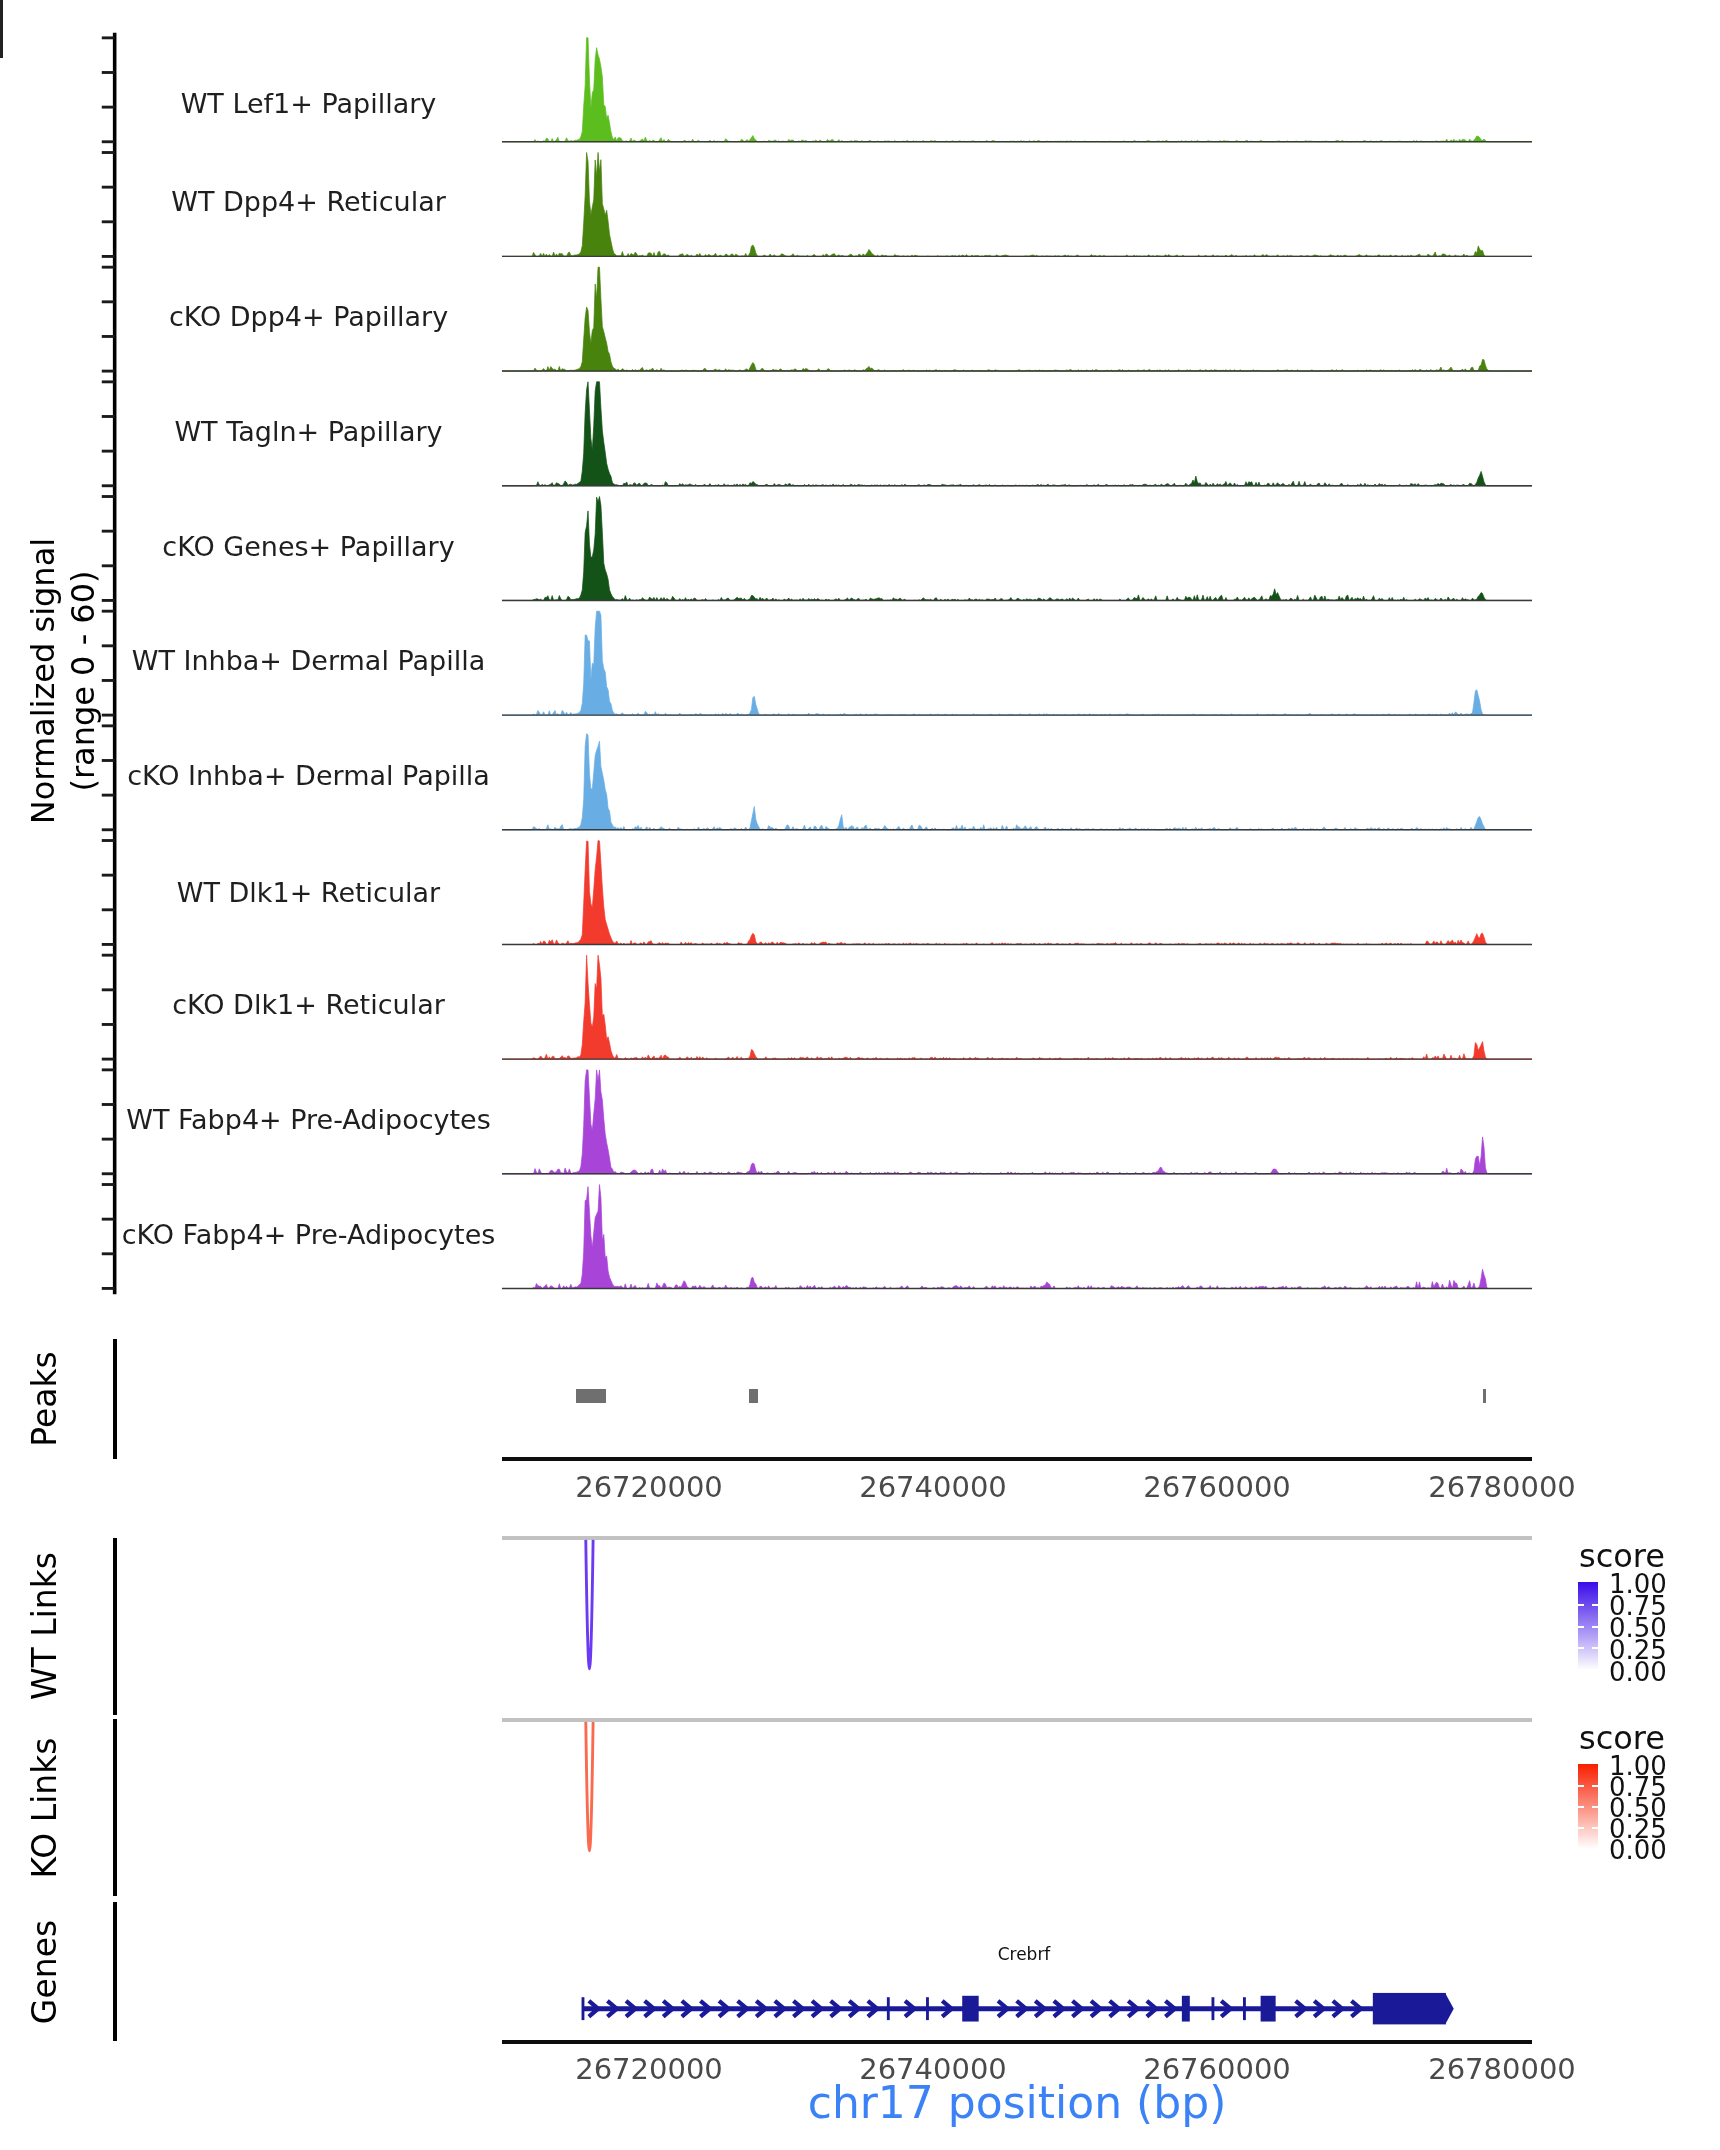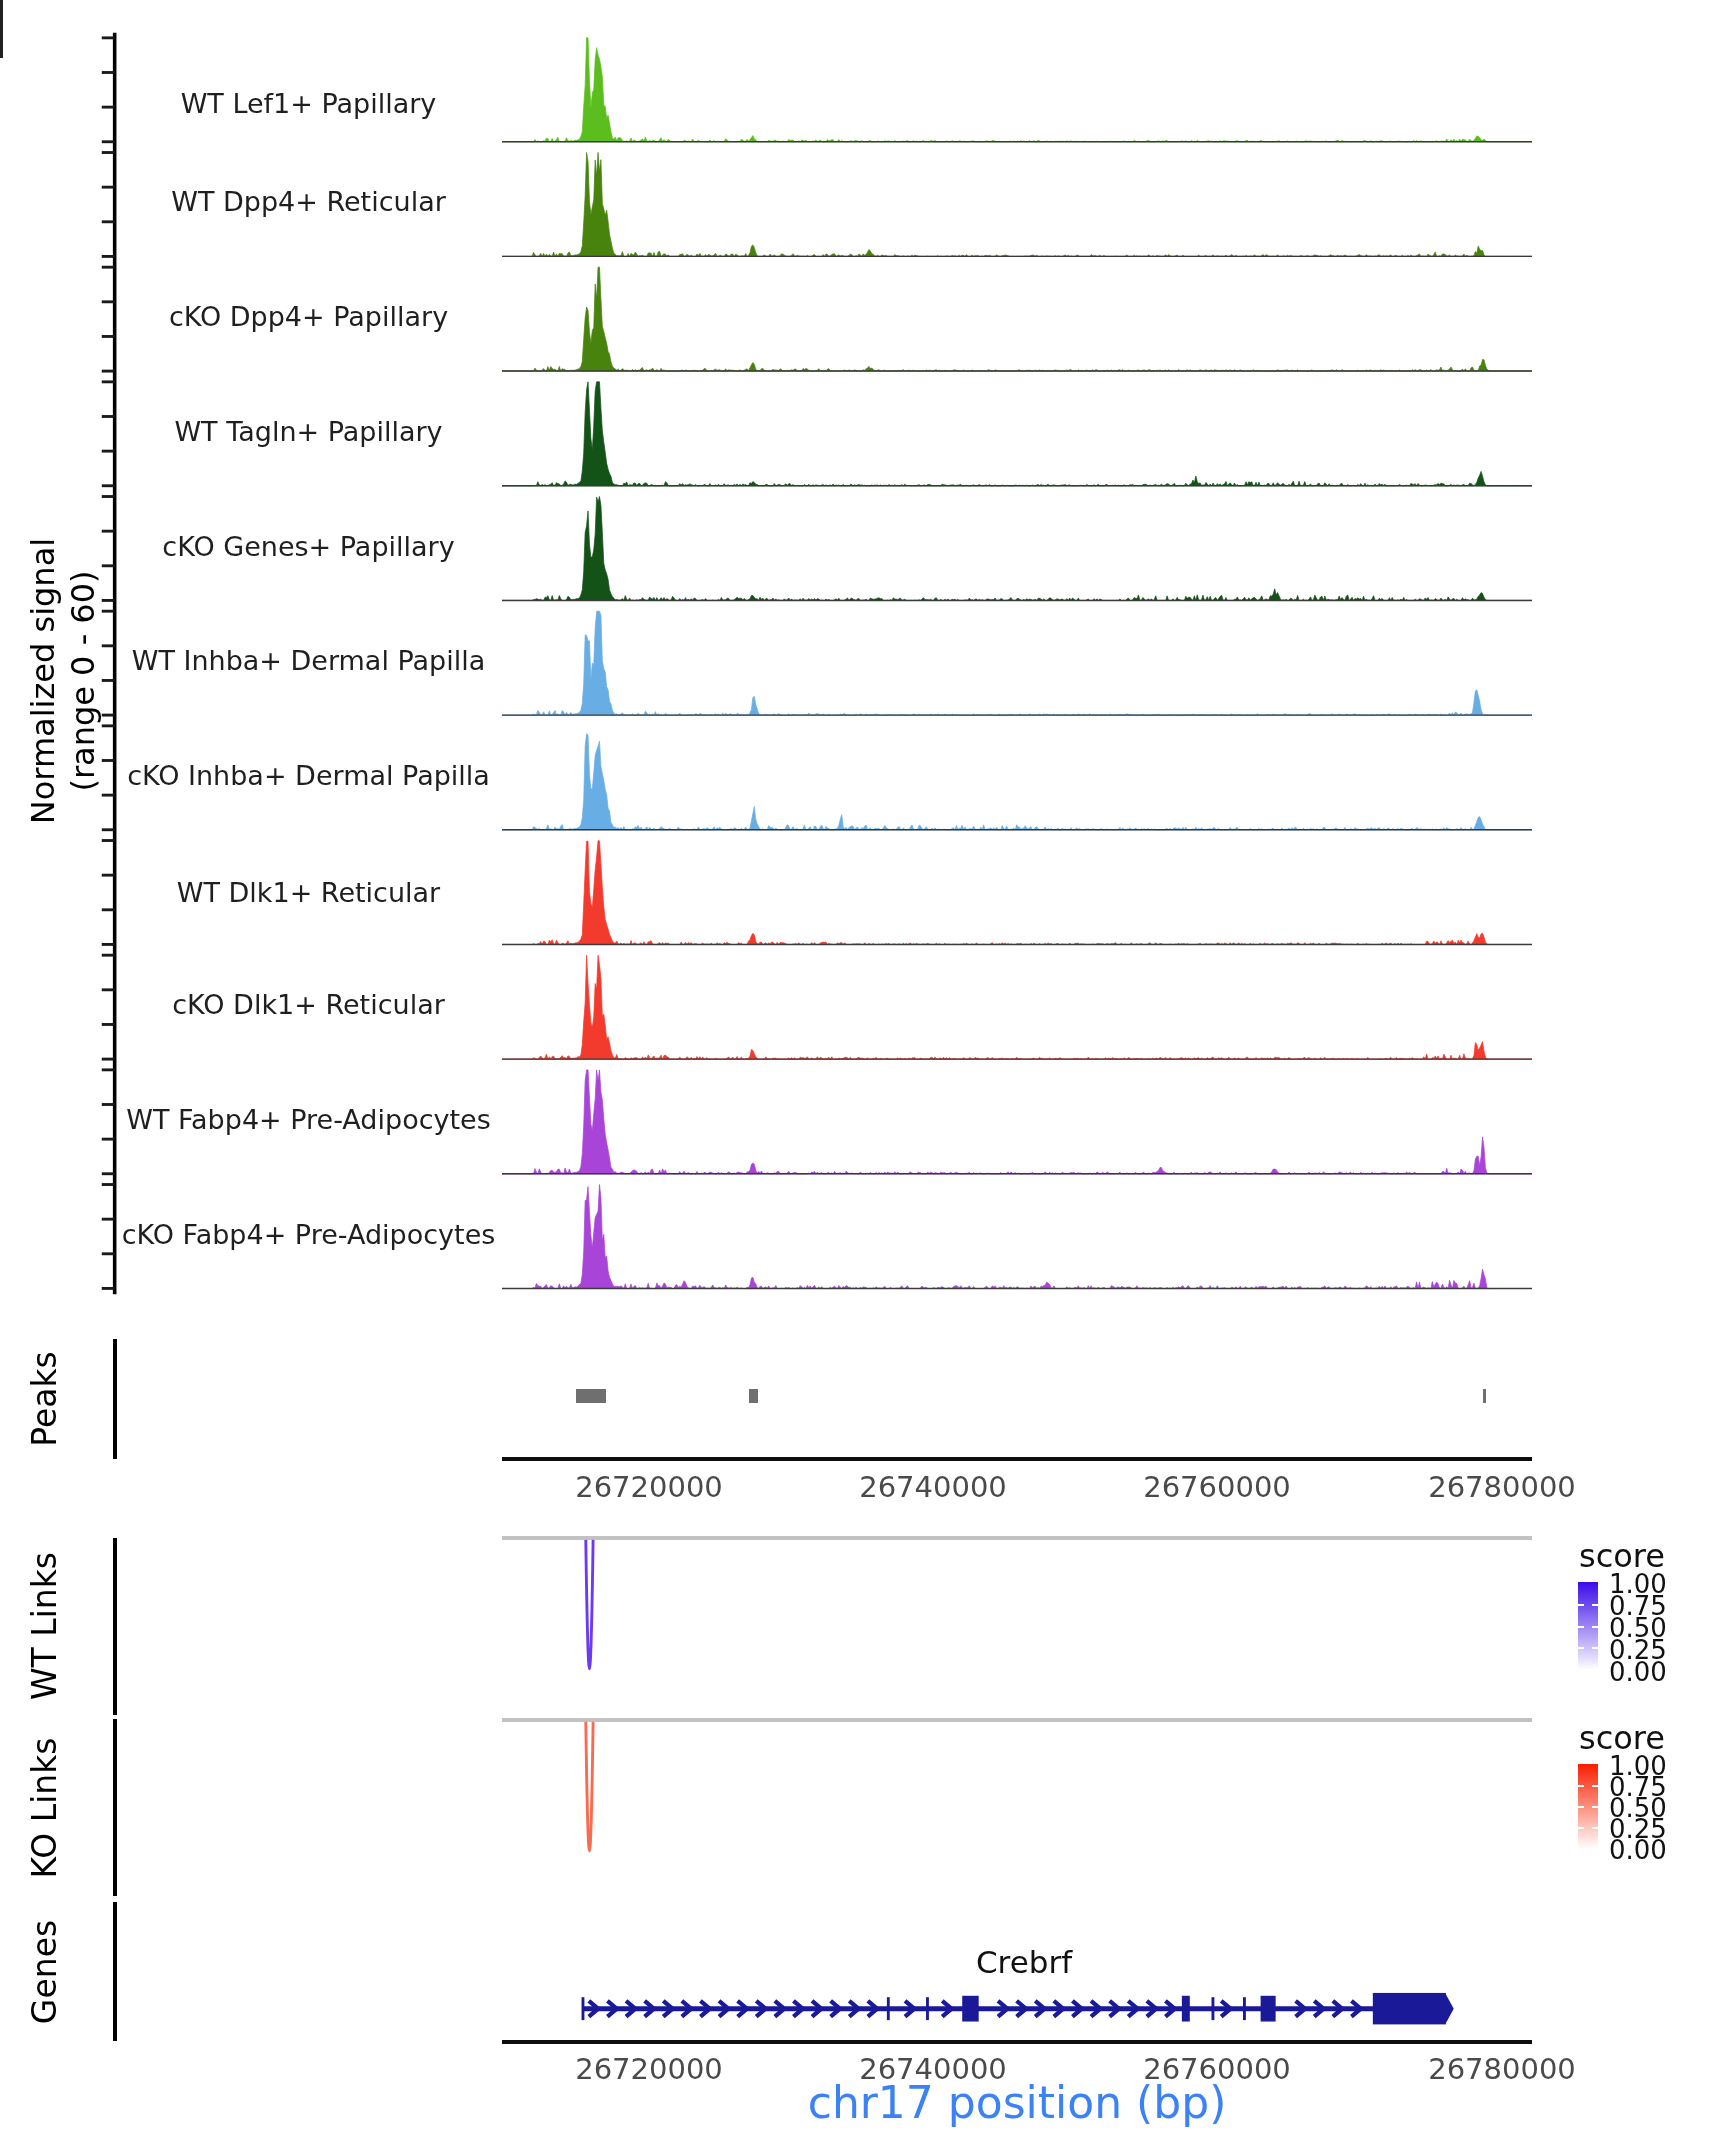--- a/index.html
+++ b/index.html
@@ -12,21 +12,21 @@
   .ytitle-line{text-align:center;font-size:32px;line-height:40px;color:#000;}
   .tick-label{position:absolute;width:186px;text-align:center;font-size:29px;color:#4a4a4a;}
   .bracket{position:absolute;left:113px;width:3.6px;background:#000;}
   .axis-line{position:absolute;height:3.6px;background:#0d0d0d;}
   .gray-line{position:absolute;height:3.6px;background:#c2c2c2;}
   .peak-box{position:absolute;background:#6f6f6f;}
   .legend-title{position:absolute;font-size:32px;color:#111;}
   .legend-bar{position:absolute;width:20px;}
   .legend-tick{position:absolute;width:5.7px;height:2.2px;background:#fff;}
   .legend-val{position:absolute;font-size:26px;color:#111;white-space:nowrap;}
-  .gene-name{position:absolute;font-size:31px;color:#111;transform:translateX(-50%);white-space:nowrap;}
+  .gene-name{position:absolute;font-size:17px;color:#111;transform:translateX(-50%);white-space:nowrap;}
   .xlabel{position:absolute;font-size:44px;color:#3b82f6;transform:translateX(-50%);white-space:nowrap;}
   svg{position:absolute;overflow:visible;}
 </style>
 </head>
 <body>
 
 <div id="figure">
 
   <div class="rot-label" style="left:-188px;top:645px;width:502px;height:72px;">
     <div>

